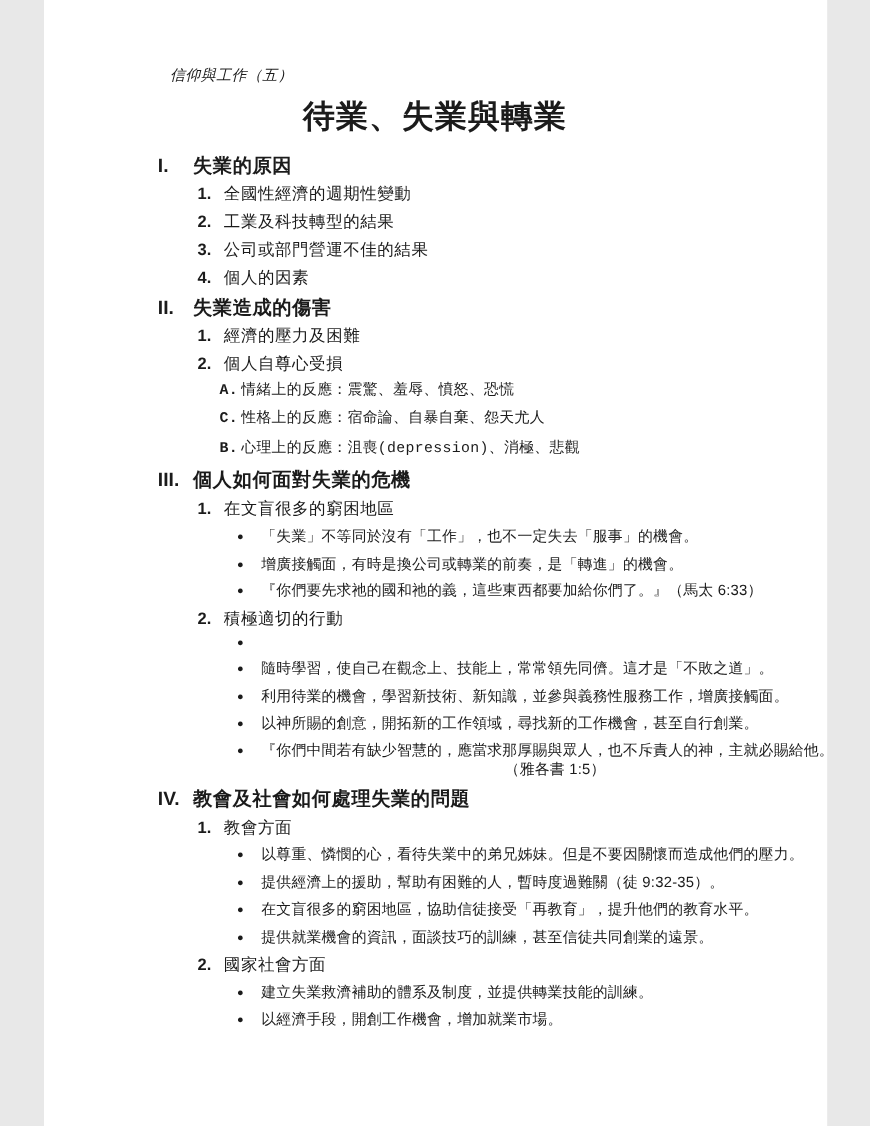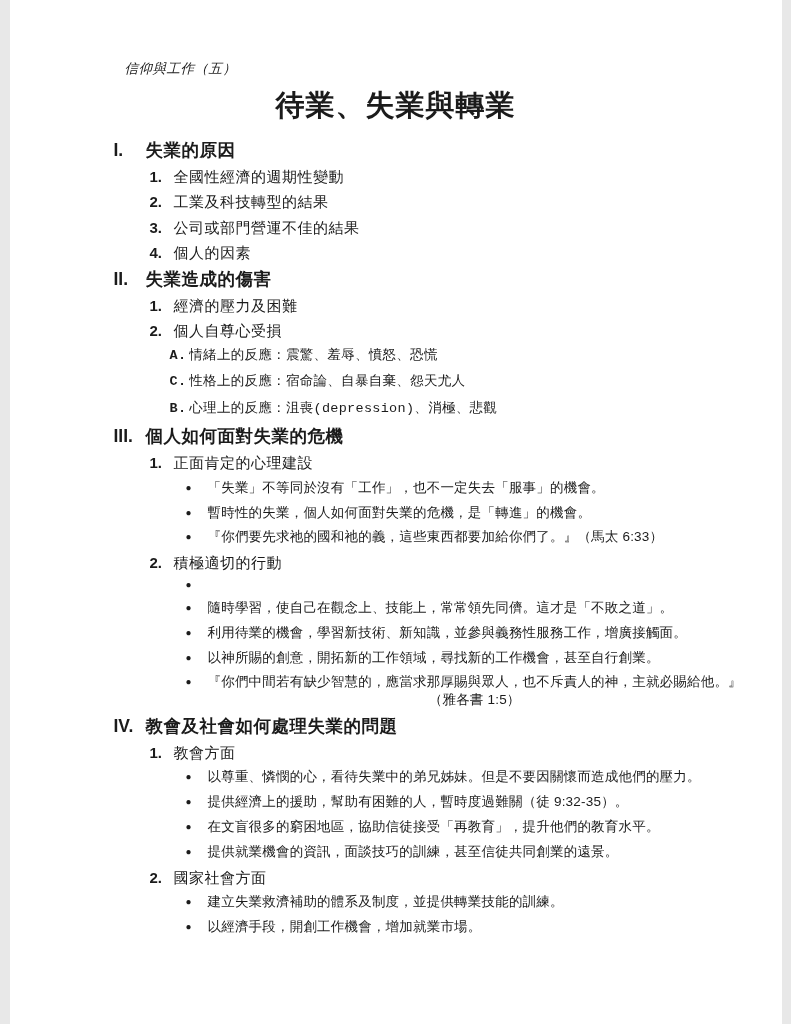--- a/index.html
+++ b/index.html
@@ -1,18 +1,18 @@
 <!DOCTYPE html>
 <html><head>
 <meta charset="utf-8">
 <style>
   html,body { margin:0; padding:0; background:#e8e8e8; }
   .page {
     position:relative;
-    width:772px; height:1024px;
+    width:712px; height:1024px;
     margin:0 auto;
     background:#ffffff;
     color:#1b1b1b;
     font-family:"Liberation Sans", sans-serif;
     overflow:hidden;
   }
   .doc-header {
     position:absolute;
     left:115px; top:60px;
     font-family:"Liberation Serif", serif;
@@ -146,29 +146,29 @@
         </div>
       </div>
       <div class="section">
         <div class="section-heading">
           <span class="numeral">III.</span>
           <span class="heading-text">個人如何面對失業的危機</span>
         </div>
         <div class="item">
           <div class="item-row">
             <span class="item-num">1.</span>
-            <span class="item-text">正面肯定的心理建設</span>
+            <span class="item-text">在文盲很多的窮困地區</span>
           </div>
           <div class="bullet">
             <span class="bullet-glyph">●</span>
             <span class="bullet-text">「失業」不等同於沒有「工作」，也不一定失去「服事」的機會。</span>
           </div>
           <div class="bullet">
             <span class="bullet-glyph">●</span>
-            <span class="bullet-text">暫時性的失業，個人如何面對失業的危機，是「轉進」的機會。</span>
+            <span class="bullet-text">增廣接觸面，有時是換公司或轉業的前奏，是「轉進」的機會。</span>
           </div>
           <div class="bullet">
             <span class="bullet-glyph">●</span>
             <span class="bullet-text">『你們要先求祂的國和祂的義，這些東西都要加給你們了。』（馬太 6:33）</span>
           </div>
         </div>
         <div class="item">
           <div class="item-row">
             <span class="item-num">2.</span>
             <span class="item-text">積極適切的行動</span>

